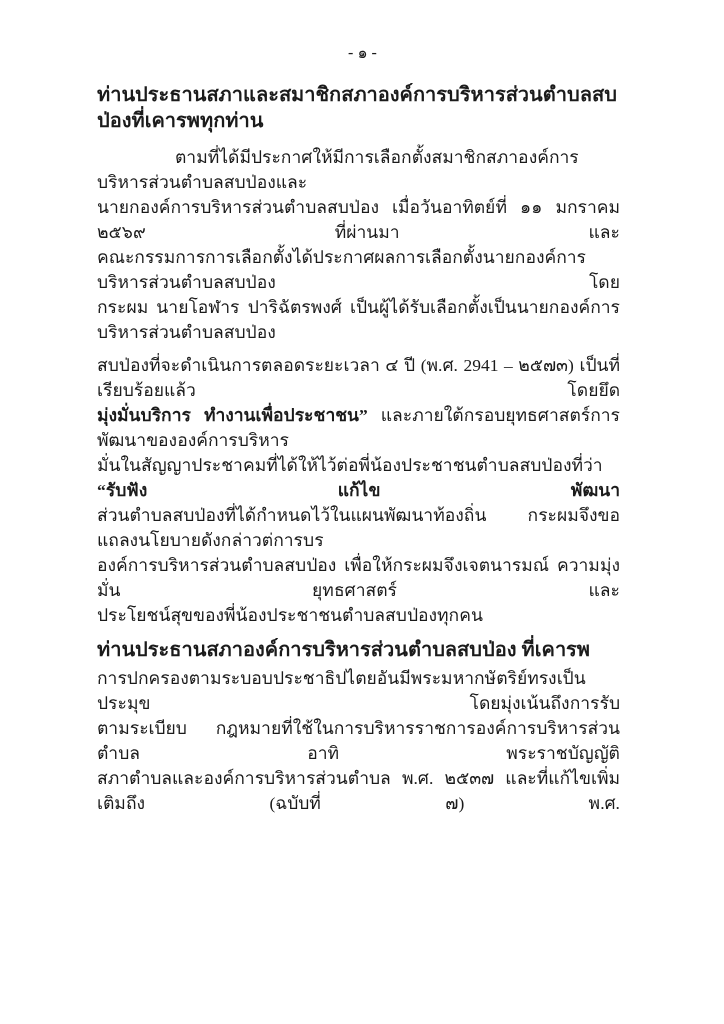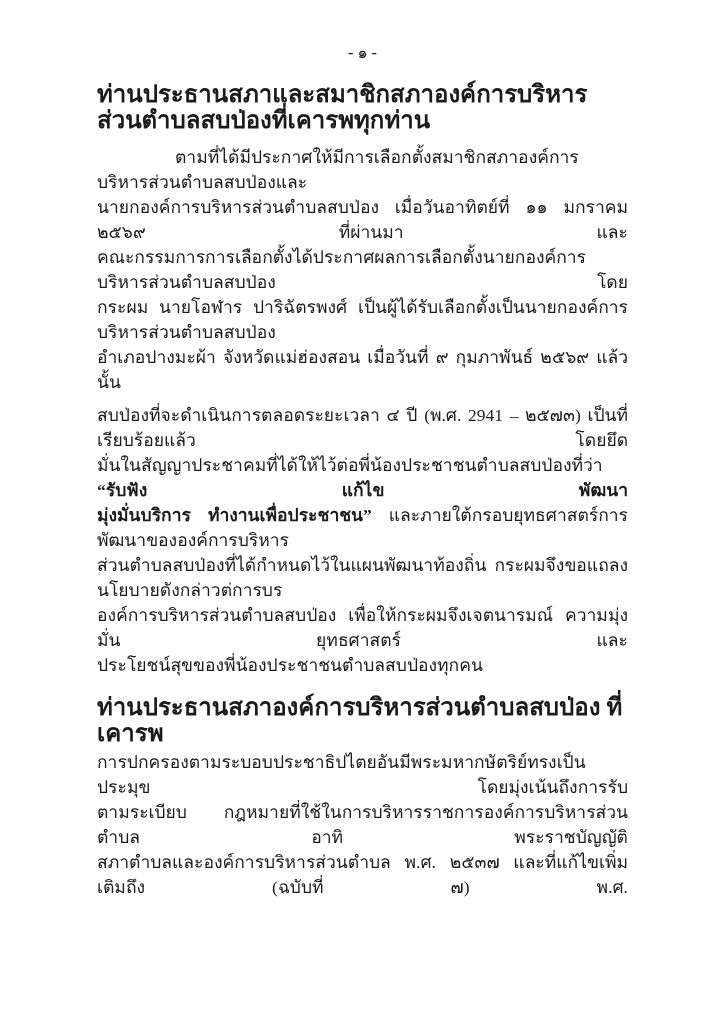--- a/index.html
+++ b/index.html
@@ -20,31 +20,31 @@
     padding: 40px 96px 0 97px;
     overflow: hidden;
   }
   .page-number {
     text-align: center;
     font-size: 16px;
     margin-bottom: 16px;
   }
   .heading {
     font-weight: bold;
-    font-size: 24px;
+    font-size: 20px;
     line-height: 26px;
     margin: 0 0 12px 0;
     text-align: left;
   }
   .heading.second {
-    margin-top: 16px;
+    margin-top: 8px;
     margin-bottom: 4px;
   }
   .para {
-    margin: 0 0 8px 0;
+    margin: 0 8px 8px 0;
   }
   .line {
     display: block;
     text-align: justify;
     text-align-last: justify;
   }
   .line.first {
     text-indent: 78px;
   }
   .line.short {
@@ -59,27 +59,26 @@
 
   <div class="page-number">- ๑ -</div>
 
   <div class="heading">ท่านประธานสภาและสมาชิกสภาองค์การบริหารส่วนตำบลสบป่องที่เคารพทุกท่าน</div>
 
   <div class="para">
     <span class="line first">ตามที่ได้มีประกาศให้มีการเลือกตั้งสมาชิกสภาองค์การบริหารส่วนตำบลสบป่องและ</span>
     <span class="line">นายกองค์การบริหารส่วนตำบลสบป่อง เมื่อวันอาทิตย์ที่ ๑๑ มกราคม ๒๕๖๙ ที่ผ่านมา และ</span>
     <span class="line">คณะกรรมการการเลือกตั้งได้ประกาศผลการเลือกตั้งนายกองค์การบริหารส่วนตำบลสบป่อง โดย</span>
     <span class="line">กระผม นายโอฬาร  ปาริฉัตรพงศ์ เป็นผู้ได้รับเลือกตั้งเป็นนายกองค์การบริหารส่วนตำบลสบป่อง</span>
-    <span class="line short">อำเภอปางมะผ้า จังหวัดแม่ฮ่องสอน เมื่อวันที่ ๙ กุมภาพันธ์ ๒๕๖๙ แล้วนั้น</span>
   </div>
 
   <div class="para">
     <span class="line">สบป่องที่จะดำเนินการตลอดระยะเวลา ๔ ปี (พ.ศ. 2941 – ๒๕๗๓) เป็นที่เรียบร้อยแล้ว โดยยึด</span>
+    <span class="line"><span class="bold">มุ่งมั่นบริการ ทำงานเพื่อประชาชน”</span><span> และภายใต้กรอบยุทธศาสตร์การพัฒนาขององค์การบริหาร</span></span>
     <span class="line"><span>มั่นในสัญญาประชาคมที่ได้ให้ไว้ต่อพี่น้องประชาชนตำบลสบป่องที่ว่า </span><span class="bold">“รับฟัง แก้ไข พัฒนา</span></span>
-    <span class="line"><span class="bold">มุ่งมั่นบริการ ทำงานเพื่อประชาชน”</span><span> และภายใต้กรอบยุทธศาสตร์การพัฒนาขององค์การบริหาร</span></span>
     <span class="line">ส่วนตำบลสบป่องที่ได้กำหนดไว้ในแผนพัฒนาท้องถิ่น กระผมจึงขอแถลงนโยบายดังกล่าวต่การบร</span>
     <span class="line">องค์การบริหารส่วนตำบลสบป่อง เพื่อให้กระผมจึงเจตนารมณ์ ความมุ่งมั่น ยุทธศาสตร์ และ</span>
     <span class="line short">ประโยชน์สุขของพี่น้องประชาชนตำบลสบป่องทุกคน</span>
   </div>
 
   <div class="heading second">ท่านประธานสภาองค์การบริหารส่วนตำบลสบป่อง ที่เคารพ</div>
 
   <div class="para">
     <span class="line">การปกครองตามระบอบประชาธิปไตยอันมีพระมหากษัตริย์ทรงเป็นประมุข โดยมุ่งเน้นถึงการรับ</span>
     <span class="line">ตามระเบียบ กฎหมายที่ใช้ในการบริหารราชการองค์การบริหารส่วนตำบล อาทิ พระราชบัญญัติ</span>

